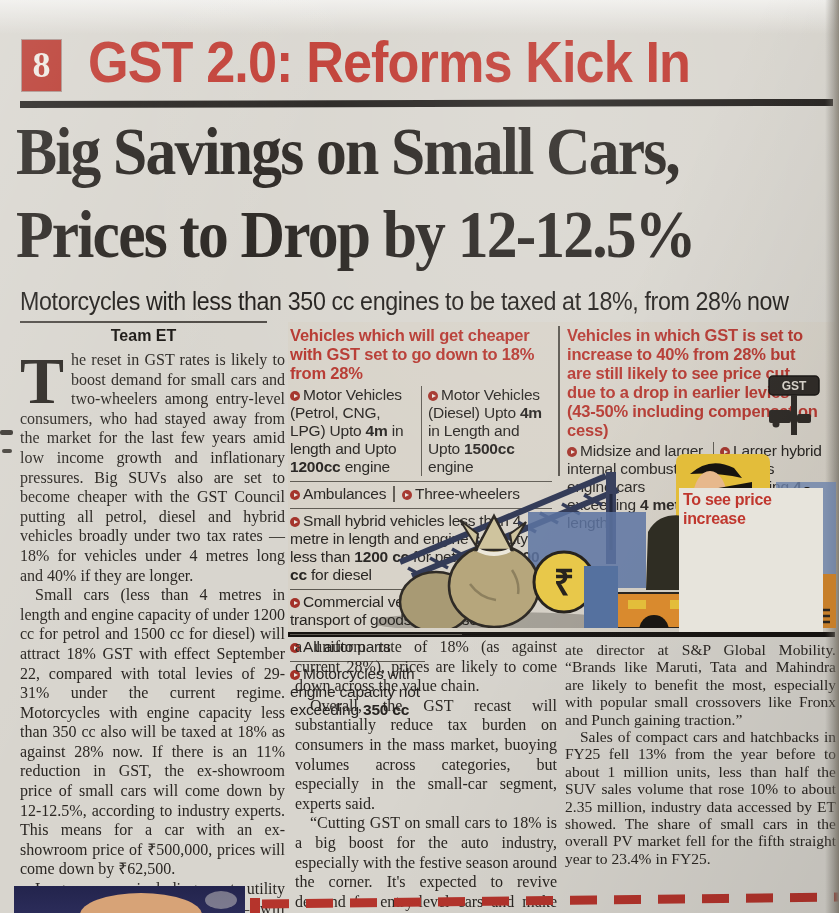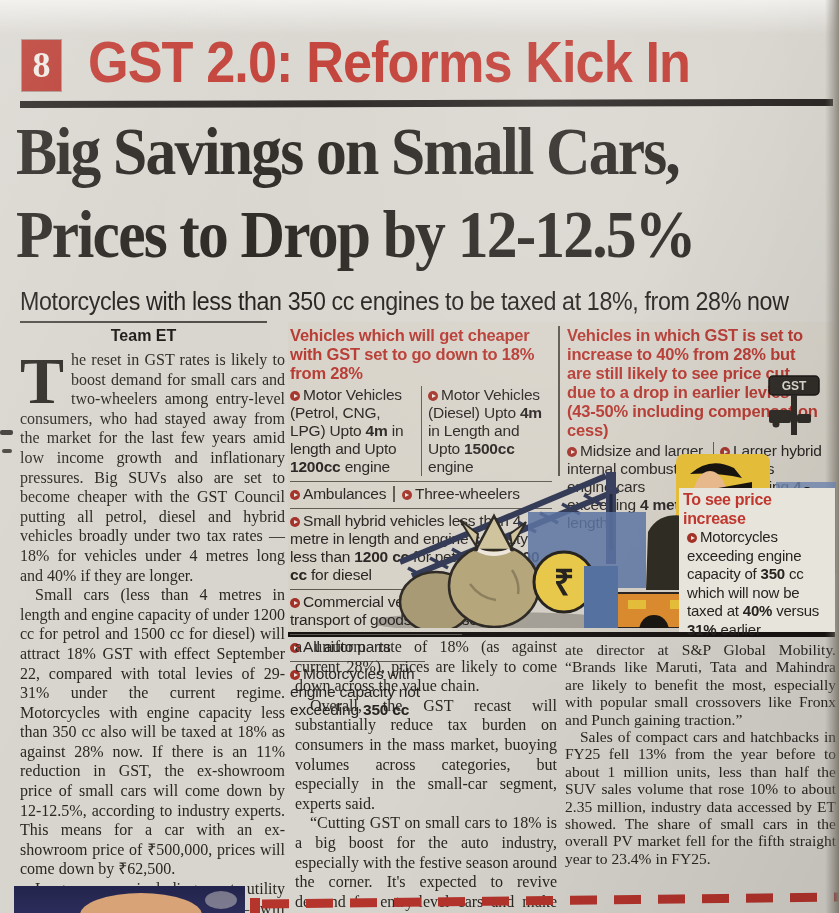--- a/index.html
+++ b/index.html
@@ -52,21 +52,21 @@
   .tworow .cell{width:50%;padding-right:4px;box-sizing:border-box;}
   .tworow .cell + .cell{border-left:1.6px solid #5c5850;padding-left:6px;}
   .inlinepair{display:flex;align-items:baseline;}
   .inlinepair .vbar{width:1.6px;height:16px;background:#5c5850;margin:0 7px;align-self:center;}
   .sep{height:0;border-bottom:1.6px solid #5c5850;}
   .vdiv{position:absolute;left:270px;top:4px;width:1.6px;height:150px;background:#56524b;}
   .gst-sign{position:absolute;left:196px;top:48px;width:62px;height:66px;}
   .ig-cols{display:flex;margin-top:2px;}
   .ig-cols .ca{width:146px;}
   .ig-cols .cb{width:112px;border-left:1.6px solid #5c5850;padding-left:6px;}
-  .pricebox{position:absolute;left:112px;top:162px;width:156px;height:144px;
+  .pricebox{position:absolute;left:112px;top:162px;width:144px;height:144px;
     background:#e7e4dc;box-sizing:border-box;padding:2px 4px 0 8px;z-index:3;}
   .pricebox .pi-title{color:#c0372e;font:bold 16px/19px "Liberation Sans",sans-serif;
     letter-spacing:-.3px;margin-left:-4px;}
   .pricebox .ig-item{font-size:15px;line-height:18.5px;}
   .illus{left:378px;top:454px;width:458px;height:174px;z-index:2;}
   
   .photo{left:14px;top:886px;width:231px;height:27px;overflow:hidden;
     background:linear-gradient(#23244d,#2b2c59);}
   .photo .head{position:absolute;left:66px;top:7px;width:122px;height:44px;
     border-radius:50%;background:#d7a377;}
@@ -144,21 +144,20 @@
         <rect x="6" y="36" width="22" height="13" rx="2" fill="#2a2622"></rect>
         <circle cx="13" cy="50" r="3.5" fill="#2a2622"></circle>
         <rect x="34" y="40" width="14" height="9" rx="2" fill="#2a2622"></rect>
       </svg>
       <div class="ig-cols">
         <div class="ca ig-item"><span class="blt"></span><span><span>Midsize and larger internal combustion engine cars exceeding </span><span class="b">4 metre</span><span> in length</span></span></div>
         <div class="cb ig-item"><span class="blt"></span><span><span>Larger hybrid vehicles exceeding </span><span class="b">4 metre</span><span> in length</span></span></div>
       </div>
       <div class="pricebox">
         <div class="pi-title">To see price increase</div>
-        <div class="ig-item"><span class="blt"></span><span><span>Motorcycles exceeding engine capacity of </span><span class="b">350</span><span> cc which will now be taxed at </span><span class="b">40%</span><span> versus </span><span class="b">31%</span><span> earlier</span></span></div>
       </div>
     </div>
   </div>
 
   <svg class="abs illus" viewBox="0 0 458 174">
 
     <g stroke="#343c58" fill="none">
       <path d="M22,108 L228,22" stroke-width="6"></path>
       <path d="M34,122 L240,36" stroke-width="6"></path>
       <path d="M30,114 l18,10 M52,104 l18,10 M74,95 l18,10 M96,86 l18,10 M118,77 l18,10 M140,68 l18,10 M162,59 l18,10 M184,50 l18,10 M206,41 l18,10" stroke-width="3.5"></path>

